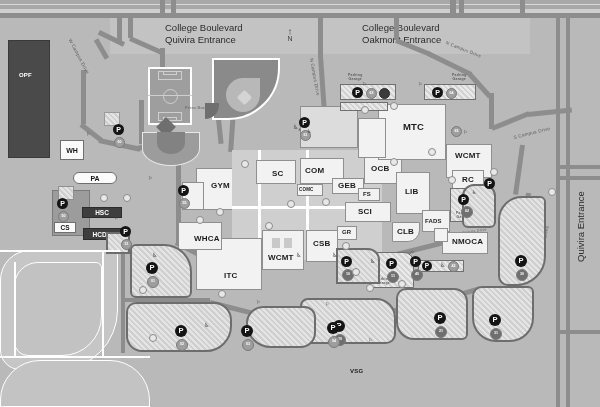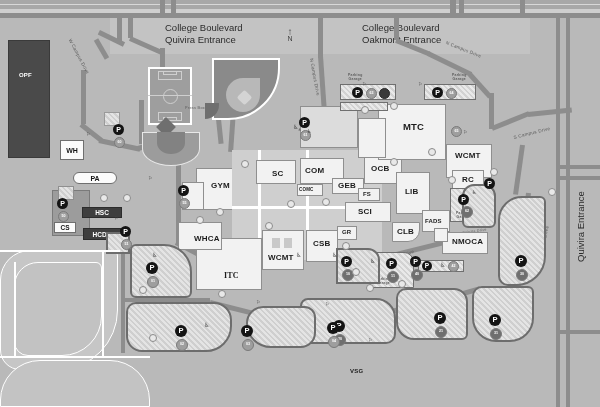--- a/index.html
+++ b/index.html
@@ -357,21 +357,21 @@
 
   <div class="bldg" style="left:306px;top:230px;width:32px;height:32px;"></div>
   <div class="lbl md" style="left:313px;top:240px;">CSB</div>
 
   <div class="bldg" style="left:262px;top:230px;width:42px;height:40px;"></div>
   <div class="blk" style="left:272px;top:238px;width:8px;height:10px;background:#c9c9c9;"></div>
   <div class="blk" style="left:284px;top:238px;width:8px;height:10px;background:#c9c9c9;"></div>
   <div class="lbl md" style="left:268px;top:254px;">WCMT</div>
 
   <div class="bldg" style="left:196px;top:238px;width:66px;height:52px;"></div>
-  <div class="lbl md" style="left:224px;top:272px;font-family:Liberation Serif, serif;">ITC</div>
+  <div class="lbl md" style="left:224px;top:272px;">ITC</div>
 
   <div class="bldg" style="left:178px;top:222px;width:44px;height:28px;"></div>
   <div class="lbl md" style="left:194px;top:235px;">WHCA</div>
 
   <div class="plaque" style="left:265px;top:307px;width:30px;height:12px;font-size:7px;">
     <span>WLB</span>
   </div>
 
   <div class="lbl sm" style="left:350px;top:368px;">VSG</div>
 

